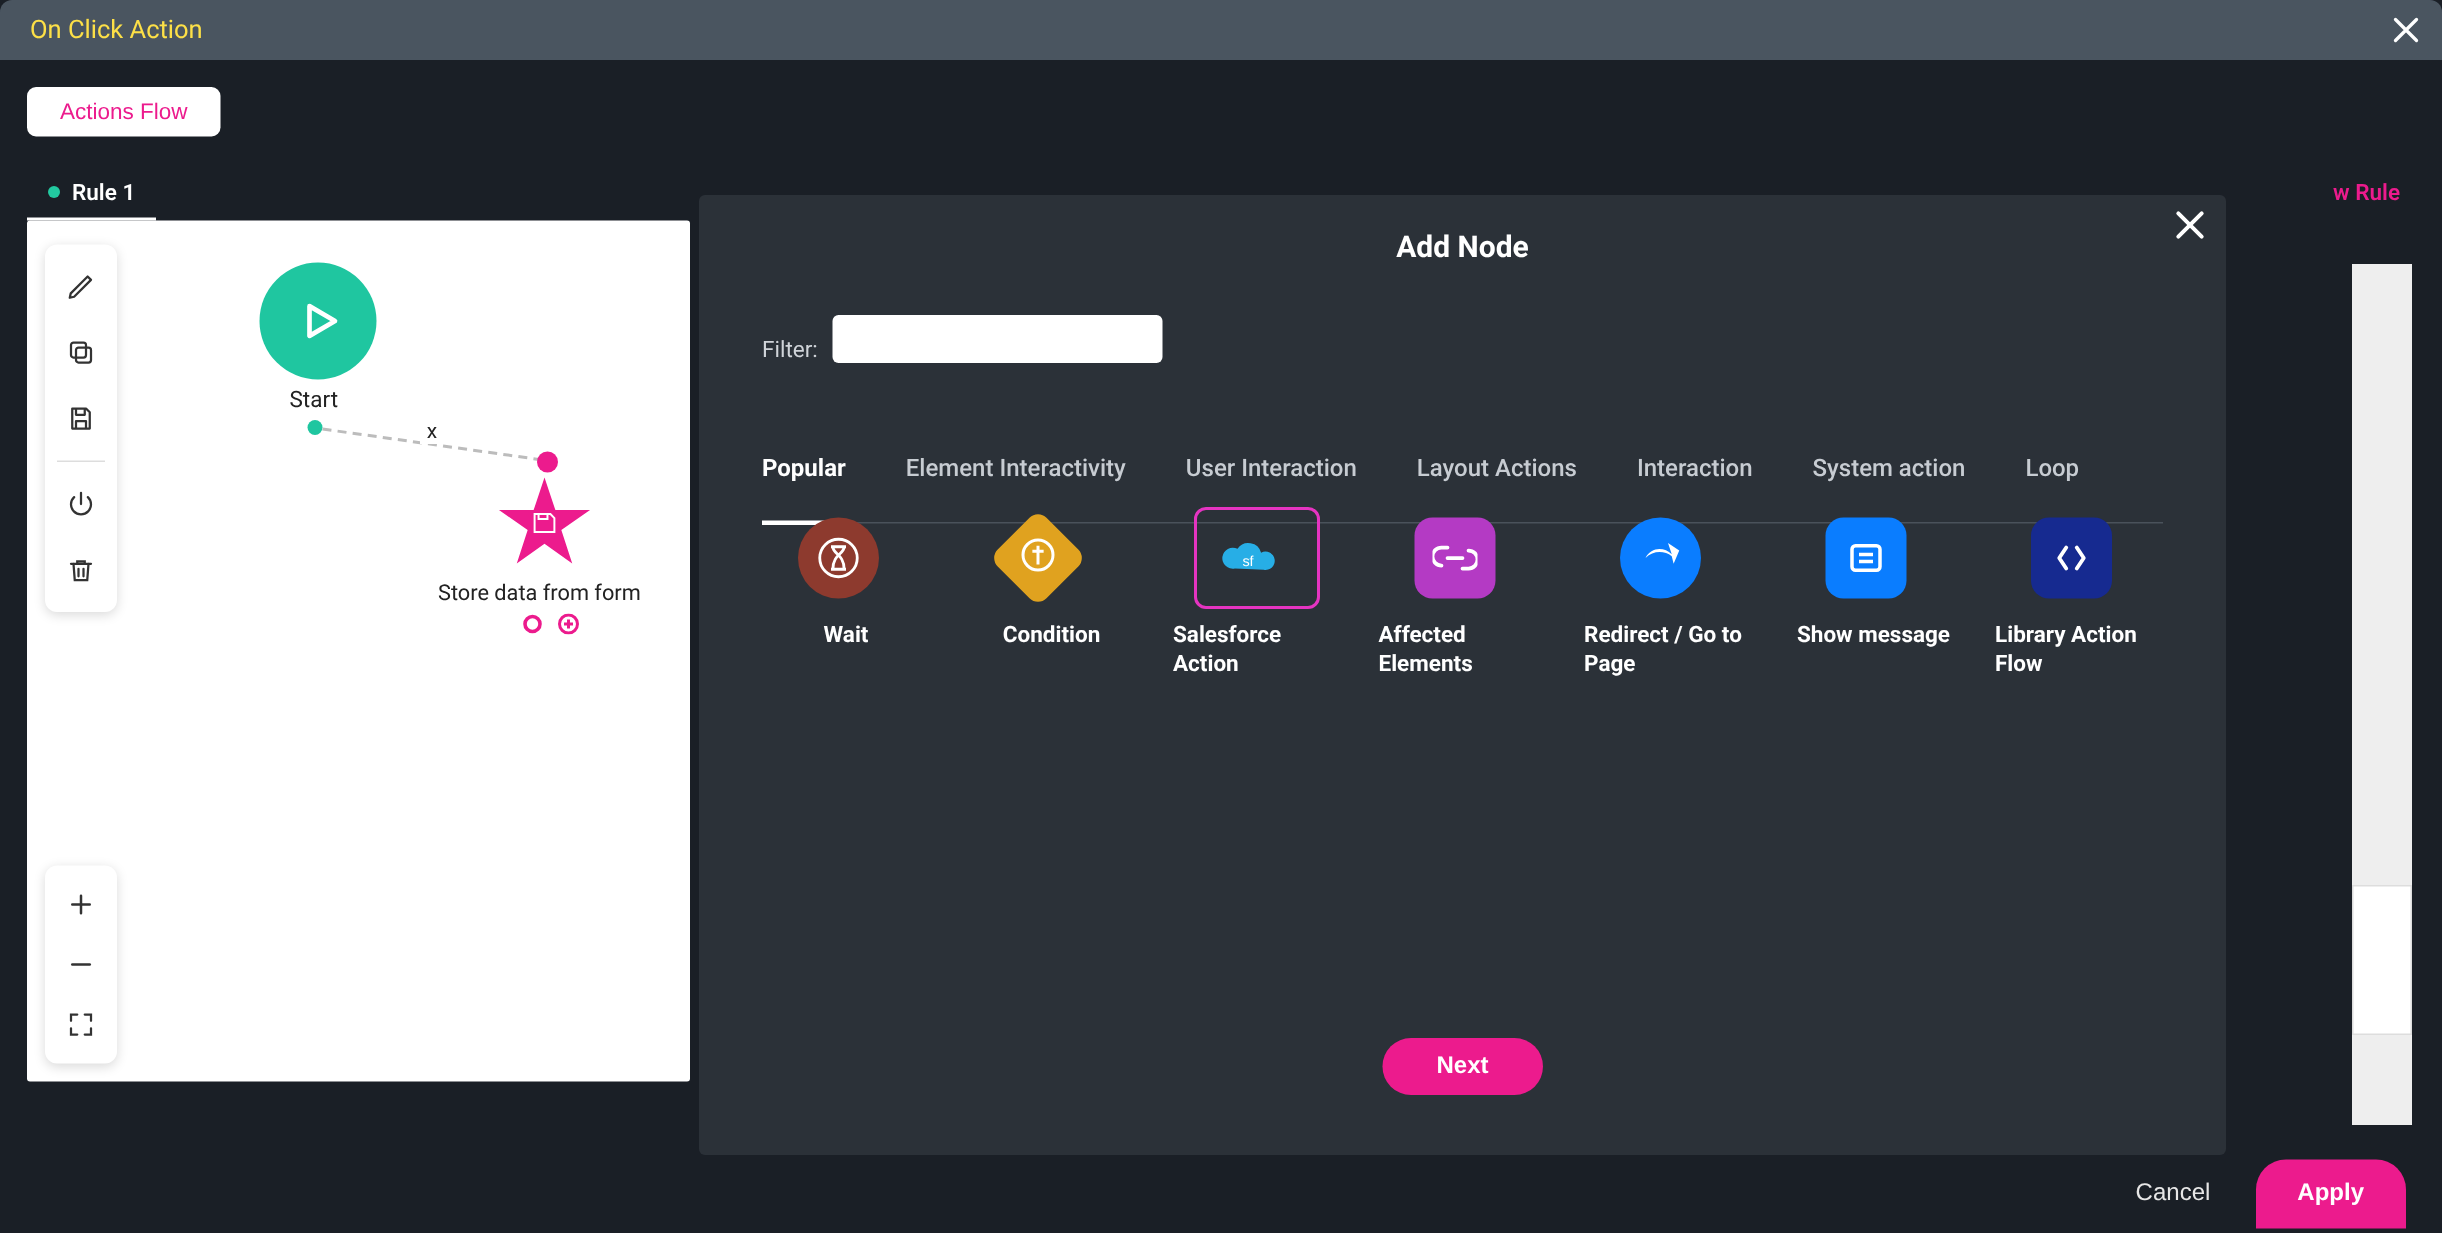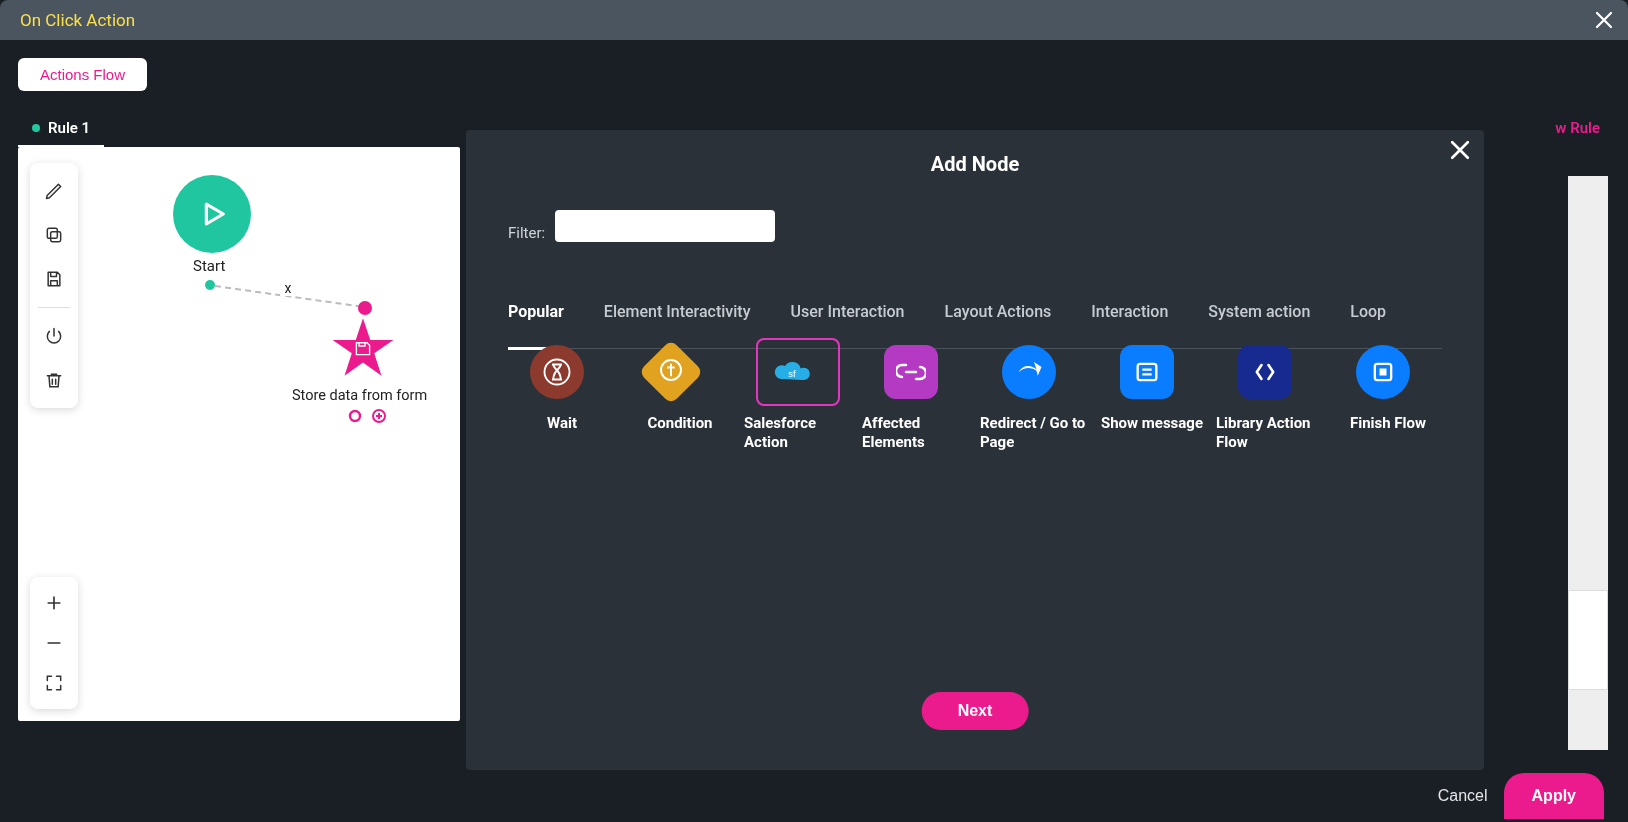--- a/index.html
+++ b/index.html
@@ -259,21 +259,21 @@
     position:absolute; bottom:60px; left:0; right:0; height:100px; background:#fff;
     border:1px solid #ddd;
   }
 
   
   .footer {
     position: absolute;
     bottom: 0; left: 12px; right: 0;
     height: 52px;
     display:flex; align-items:center; justify-content:flex-end;
-    gap: 16px;
+    gap: 30px;
     padding-right: 24px;
   }
   .cancel-btn { color: #e6e6e6; font-size: 16px; cursor:pointer; background:none; border:none; }
   .apply-btn {
     background: #ec1b8d; color:#fff; border:none;
     padding: 14px 28px; font-size: 16px; font-weight: 600;
     border-top-left-radius: 20px; border-bottom-left-radius: 0;
     border-top-right-radius: 20px; border-bottom-right-radius: 0;
     cursor: pointer;
   }
@@ -486,31 +486,20 @@
         <div class="node-choice">
           <div class="node-icon-box">
             <div style="width: 54px; height: 54px; background: rgb(22, 42, 144); border-radius: 12px; display: flex; align-items: center; justify-content: center;">
               <svg width="28" height="28" viewBox="0 0 24 24">
                 <path d="M9 6l-4 6 4 6 M15 6l4 6-4 6" fill="none" stroke="#fff" stroke-width="2.2" stroke-linecap="round" stroke-linejoin="round"></path>
               </svg>
             </div>
           </div>
           <div class="node-label">Library Action Flow</div>
         </div>
-        <div class="node-choice">
-          <div class="node-icon-box">
-            <div class="shape" style="background: rgb(10, 125, 255);">
-              <svg width="28" height="28" viewBox="0 0 24 24">
-                <rect x="5" y="5" width="14" height="14" rx="2" fill="none" stroke="#fff" stroke-width="2"></rect>
-                <rect x="9" y="9" width="6" height="6" fill="#fff"></rect>
-              </svg>
-            </div>
-          </div>
-          <div class="node-label">Finish Flow</div>
-        </div>
       </div>
 
     <button class="next-btn">Next</button>
   </div>
 
 </div>
 
 <div class="footer">
   <button class="cancel-btn">Cancel</button>
   <button class="apply-btn">Apply</button>

